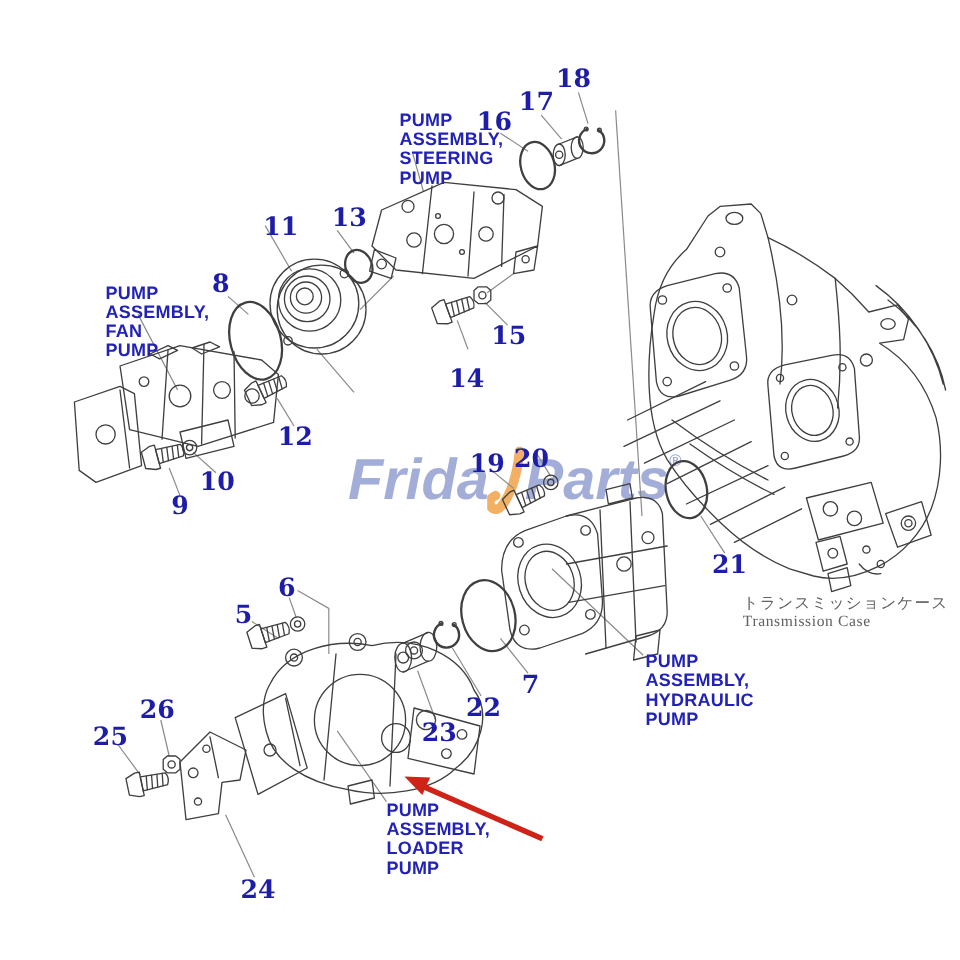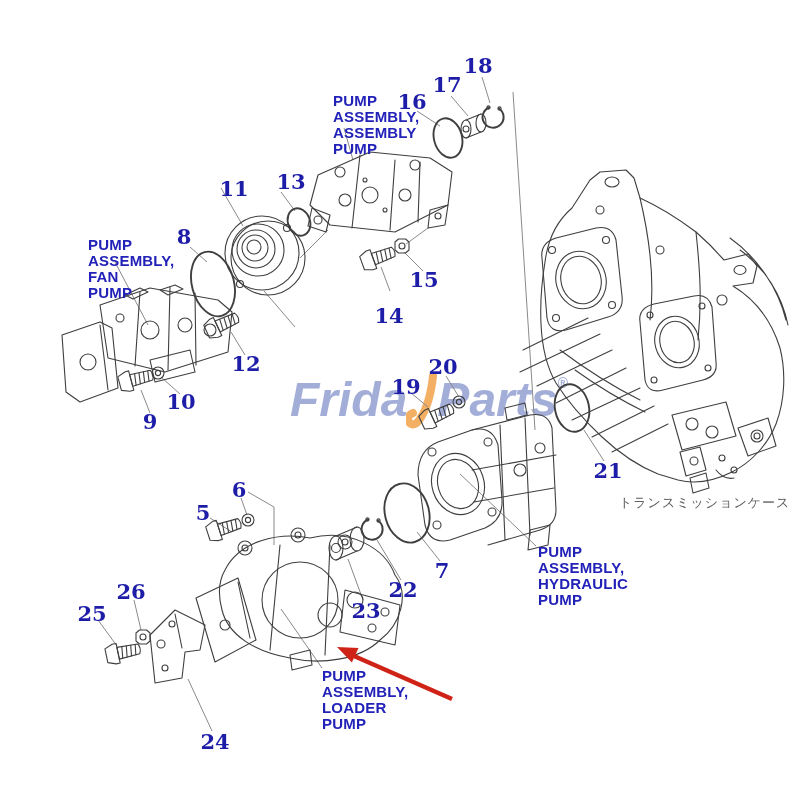--- a/index.html
+++ b/index.html
@@ -283,34 +283,34 @@
       <div class="callout" style="left: 181px; top: 401px;">10</div>
       <div class="callout" style="left: 234px; top: 176px; margin-top: 12px;">11</div>
       <div class="callout" style="left: 246px; top: 363px;">12</div>
       <div class="callout" style="left: 278px; top: 181px; margin-left: 13px;">13</div>
       <div class="callout" style="left: 389px; top: 299px; margin-top: 16px;">14</div>
       <div class="callout" style="left: 424px; top: 279px;">15</div>
       <div class="callout" style="left: 412px; top: 101px;">16</div>
       <div class="callout" style="left: 447px; top: 84px;">17</div>
       <div class="callout" style="left: 478px; top: 65px;">18</div>
       <div class="callout" style="left: 406px; top: 386px;">19</div>
-      <div class="callout" style="left: 443px; top: 366px; text-align: right;">20</div>
+      <div class="callout" style="left: 443px; top: 382px; text-align: right;">20</div>
       <div class="callout" style="left: 608px; top: 470px;">21</div>
       <div class="callout" style="left: 403px; top: 589px;">22</div>
       <div class="callout" style="left: 366px; top: 610px;">23</div>
       <div class="callout" style="left: 215px; top: 741px;">24</div>
       <div class="callout" style="left: 92px; top: 613px;">25</div>
       <div class="callout" style="left: 131px; top: 591px;">26</div>
     </div>
 
   <div id="label-layer">
       <div class="asm-label" style="left: 333px; top: 93px;">
         <div>PUMP</div>
         <div>ASSEMBLY,</div>
-        <div>ASSEMBLY</div>
+        <div>STEERING</div>
         <div>PUMP</div>
       </div>
       <div class="asm-label" style="left: 88px; top: 237px;">
         <div>PUMP</div>
         <div>ASSEMBLY,</div>
         <div>FAN</div>
         <div>PUMP</div>
       </div>
       <div class="asm-label" style="left: 538px; top: 544px;">
         <div>PUMP</div>
@@ -321,15 +321,16 @@
       <div class="asm-label" style="left: 322px; top: 668px;">
         <div>PUMP</div>
         <div>ASSEMBLY,</div>
         <div>LOADER</div>
         <div>PUMP</div>
       </div>
     </div>
 
   <div class="case-label">
     <div class="jp">トランスミッションケース</div>
+    <div class="en">Transmission Case</div>
   </div>
 
 </div>
 
 </body></html>

